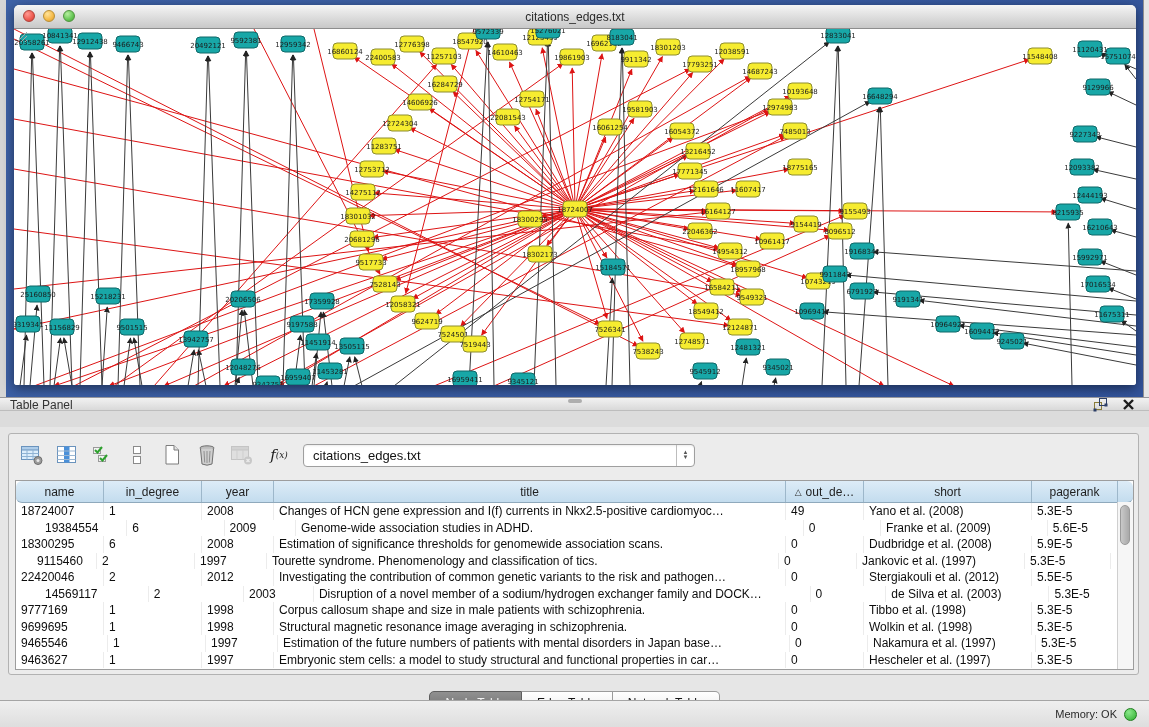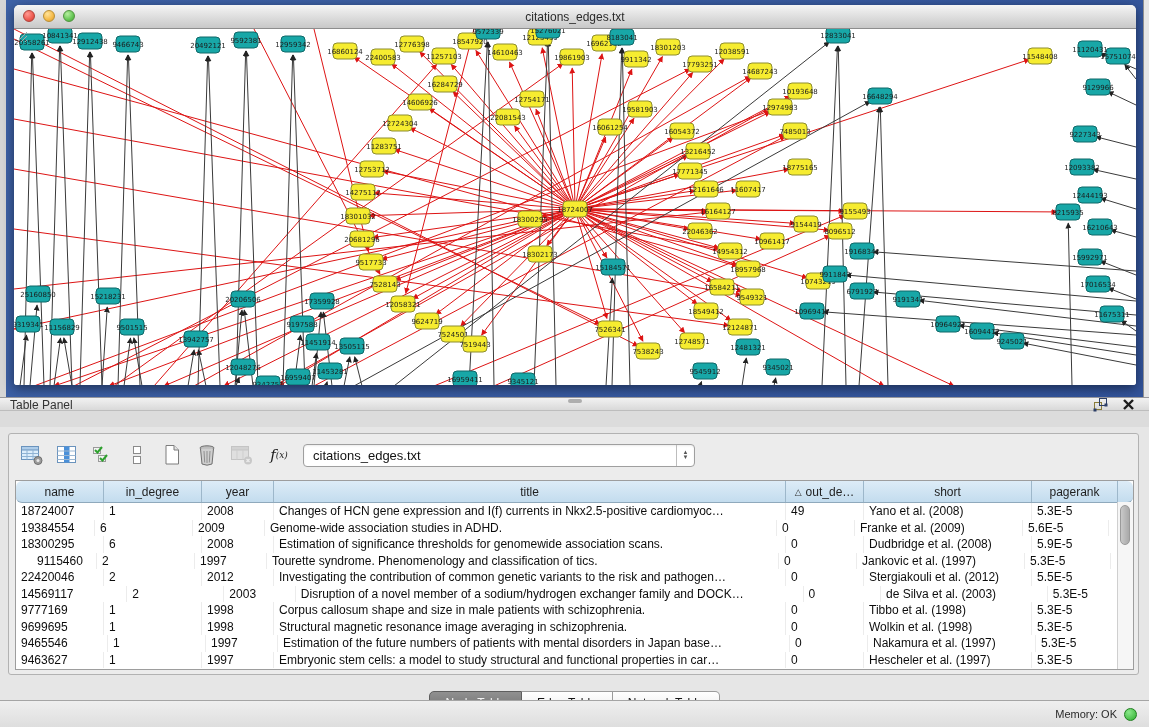--- a/index.html
+++ b/index.html
@@ -850,21 +850,21 @@
             <div class="tr">
               <div class="td" style="width: 88px;">18724007</div>
               <div class="td" style="width: 98px;">1</div>
               <div class="td" style="width: 72px;">2008</div>
               <div class="td" style="width: 512px;">Changes of HCN gene expression and I(f) currents in Nkx2.5-positive cardiomyoc…</div>
               <div class="td" style="width: 78px;">49</div>
               <div class="td" style="width: 168px;">Yano et al. (2008)</div>
               <div class="td" style="width: 86px;">5.3E-5</div>
             </div>
             <div class="tr">
-              <div class="td" style="width: 79px;">19384554</div>
+              <div class="td" style="width: 88px; margin-left: 24px;">19384554</div>
               <div class="td" style="width: 98px;">6</div>
               <div class="td" style="width: 72px;">2009</div>
               <div class="td" style="width: 512px;">Genome-wide association studies in ADHD.</div>
               <div class="td" style="width: 78px;">0</div>
               <div class="td" style="width: 168px;">Franke et al. (2009)</div>
               <div class="td" style="width: 86px;">5.6E-5</div>
             </div>
             <div class="tr">
               <div class="td" style="width: 88px;">18300295</div>
               <div class="td" style="width: 98px;">6</div>
@@ -886,21 +886,21 @@
             <div class="tr">
               <div class="td" style="width: 88px;">22420046</div>
               <div class="td" style="width: 98px;">2</div>
               <div class="td" style="width: 72px;">2012</div>
               <div class="td" style="width: 512px;">Investigating the contribution of common genetic variants to the risk and pathogen…</div>
               <div class="td" style="width: 78px;">0</div>
               <div class="td" style="width: 168px;">Stergiakouli et al. (2012)</div>
               <div class="td" style="width: 86px;">5.5E-5</div>
             </div>
             <div class="tr">
-              <div class="td" style="width: 112px;">14569117</div>
+              <div class="td" style="width: 112px; margin-left: 24px;">14569117</div>
               <div class="td" style="width: 98px;">2</div>
               <div class="td" style="width: 72px;">2003</div>
               <div class="td" style="width: 512px;">Disruption of a novel member of a sodium/hydrogen exchanger family and DOCK…</div>
               <div class="td" style="width: 78px;">0</div>
               <div class="td" style="width: 168px;">de Silva et al. (2003)</div>
               <div class="td" style="width: 86px;">5.3E-5</div>
             </div>
             <div class="tr">
               <div class="td" style="width: 88px;">9777169</div>
               <div class="td" style="width: 98px;">1</div>

